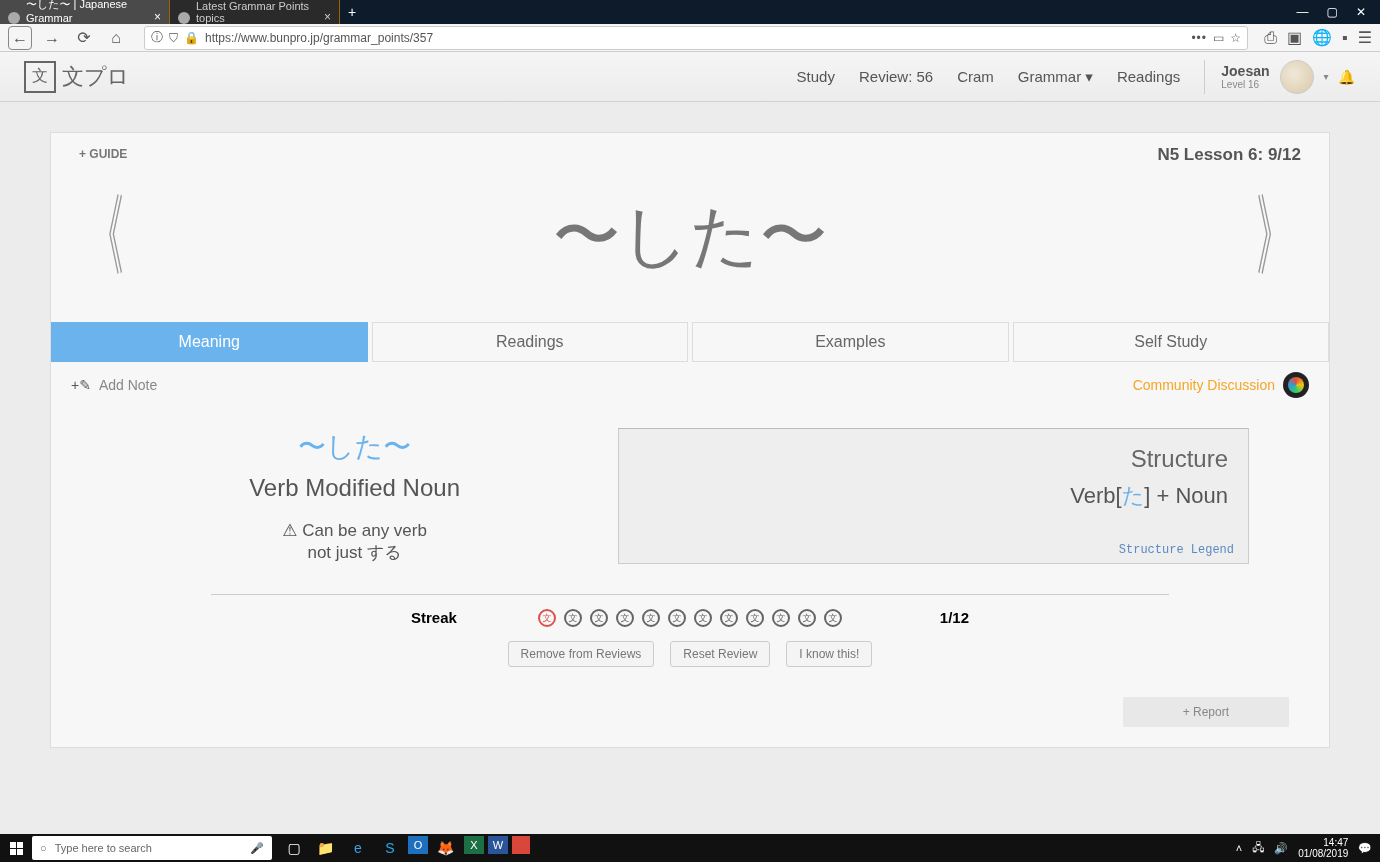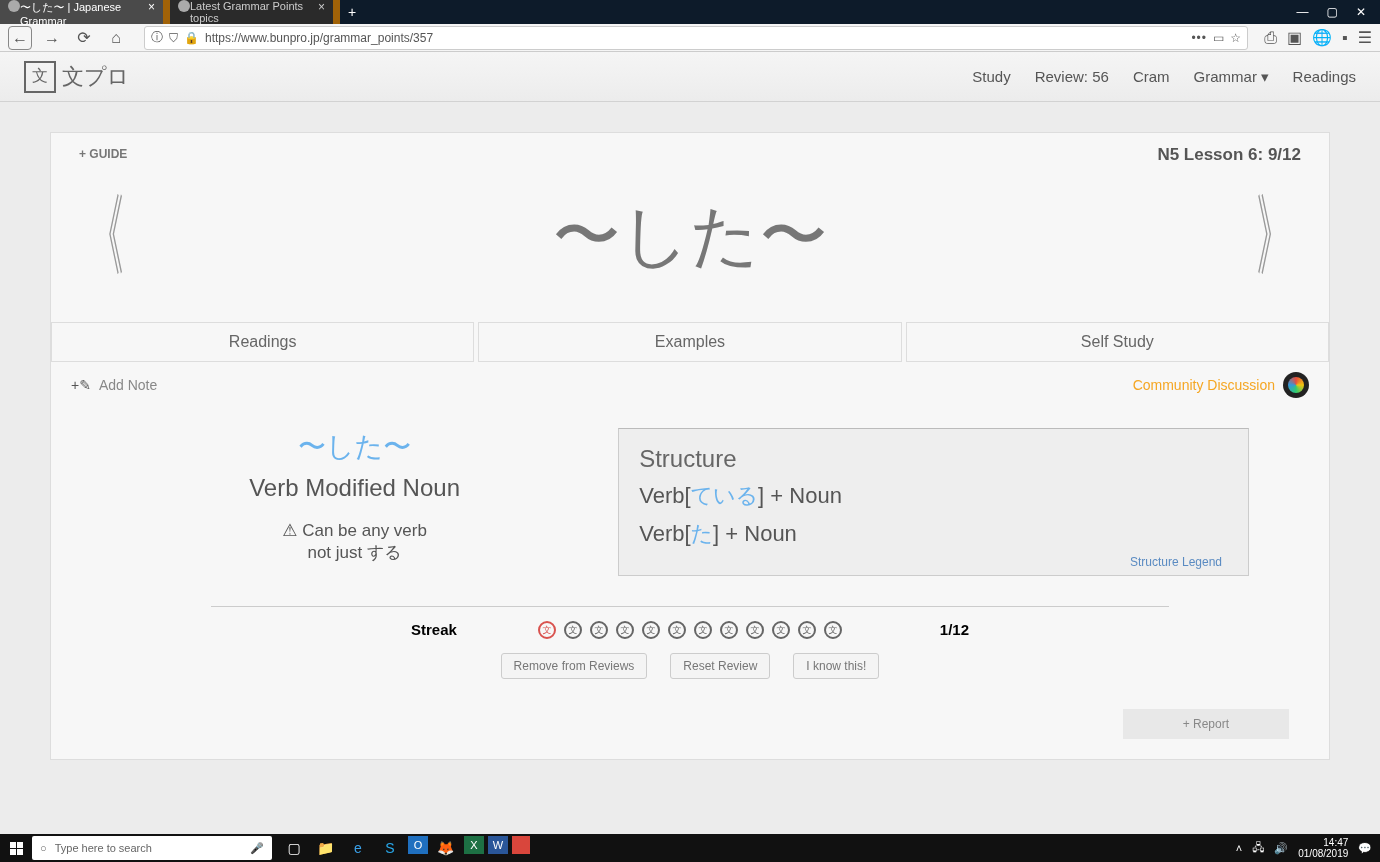--- a/index.html
+++ b/index.html
@@ -1,21 +1,21 @@
 <!DOCTYPE html>
 <html><head>
 <meta charset="utf-8">
 <style>
 * { margin: 0; padding: 0; box-sizing: border-box; font-family: -apple-system, BlinkMacSystemFont, "Segoe UI", sans-serif; }
 body { background: #0d1b2a; width: 1380px; height: 862px; overflow: hidden; position: relative; }
 
 
 .titlebar { height: 24px; background: #0d1b2a; display: flex; align-items: center; }
 .tabs-row { display: flex; height: 24px; align-items: stretch; flex: 1; }
-.tab { display: flex; align-items: flex-start; padding: 0 8px; font-size: 11px; color: #ccc; background: #2a2a2a; border-right: 7px solid #a16207; max-width: 170px; }
+.tab { display: flex; align-items: flex-end; padding: 0 8px; font-size: 11px; color: #ccc; background: #2a2a2a; border-right: 1px solid #a16207; max-width: 170px; gap: 6px; }
 .tab.active { background: #4a4a4a; color: #fff; }
 .tab-favicon { width: 12px; height: 12px; background: #aaa; border-radius: 50%; flex-shrink: 0; }
 .tab-close { font-size: 12px; margin-left: 4px; }
 .tab-add { width: 24px; display: flex; align-items: center; justify-content: center; color: #fff; font-size: 14px; }
 .window-controls { display: flex; gap: 18px; padding: 0 14px; color: #fff; font-size: 12px; align-items: center; }
 
 
 .toolbar { height: 28px; background: #f5f5f5; display: flex; align-items: center; padding: 0 8px; gap: 8px; border-bottom: 1px solid #ccc; }
 .tb-btn { width: 24px; height: 24px; display: flex; align-items: center; justify-content: center; color: #555; border-radius: 3px; }
 .tb-btn.circled { border: 1px solid #888; border-radius: 4px; }
@@ -60,37 +60,37 @@
 .comm-disc { margin-left: auto; color: #f5a623; display: flex; align-items: center; gap: 8px; }
 .comm-icon { width: 26px; height: 26px; border-radius: 50%; background: #222; display: flex; align-items: center; justify-content: center; }
 .comm-icon-inner { width: 16px; height: 16px; border-radius: 50%; background: conic-gradient(#e74c3c, #f1c40f, #2ecc71, #3498db, #e74c3c); }
 
 
 .meaning-content { display: flex; padding: 20px 80px 10px; gap: 40px; }
 .meaning-left { flex: 0 0 40%; text-align: center; }
 .gp-kana { font-size: 28px; color: #6bb3ed; }
 .gp-en { font-size: 24px; color: #555; margin-top: 8px; }
 .gp-note { font-size: 17px; color: #555; margin-top: 18px; line-height: 1.3; }
-.meaning-right { flex: 1; background: #eee; border: 1px solid #ccc; border-top: 1px solid #bbb; position: relative; padding: 16px 20px 26px; text-align: left; }
+.meaning-right { flex: 1; background: #eee; border: 1px solid #ccc; border-top: 1px solid #bbb; position: relative; padding: 16px 20px 26px; text-align: right; }
 .structure-title { font-size: 24px; color: #666; }
 .structure-line { font-size: 22px; color: #555; margin-top: 8px; }
 .structure-line .blue { color: #6bb3ed; }
-.structure-legend { position: absolute; bottom: 6px; right: 26px; font-size: 12px; color: #5a8bc2; }
+.structure-legend { position: absolute; bottom: 6px; right: 14px; font-size: 12px; color: #5a8bc2; font-family: Liberation Mono, monospace; }
 
 
 .divider { border-top: 1px solid #ccc; margin: 20px 160px 0; }
 .streak-label { font-size: 15px; font-weight: 600; position: absolute; left: 360px; }
 .streak-wrap { position: relative; display: flex; align-items: flex-start; justify-content: center; width: 100%; }
 .streak-icons { display: flex; gap: 8px; }
 .streak-dot { width: 18px; height: 18px; border: 2px solid #666; border-radius: 50%; display: flex; align-items: center; justify-content: center; font-size: 9px; color: #666; }
 .streak-dot.red { border-color: #d9534f; color: #d9534f; }
 .streak-count { position: absolute; right: 360px; font-size: 15px; font-weight: 600; }
 
 
-.btn-row { display: flex; gap: 23px; justify-content: center; padding: 8px 0 20px; }
+.btn-row { display: flex; gap: 16px; justify-content: center; padding: 8px 0 20px; }
 .btn { font-size: 12px; color: #777; background: #f4f4f4; border: 1px solid #ccc; border-radius: 3px; padding: 5px 12px; cursor: pointer; }
 
 
 .report-row { display: flex; justify-content: flex-end; padding: 10px 40px 20px; }
 .report-btn { background: #e8e8e8; color: #888; font-size: 12px; padding: 8px 60px; border: none; cursor: pointer; }
 
 
 .taskbar { position: absolute; bottom: 0; left: 0; right: 0; height: 28px; background: #111; display: flex; align-items: center; color: #fff; font-size: 11px; }
 .start { width: 32px; display: flex; align-items: center; justify-content: center; }
 .win-icon { width: 13px; height: 13px; display: grid; grid-template-columns: 1fr 1fr; grid-template-rows: 1fr 1fr; gap: 1px; }
@@ -153,36 +153,46 @@
     <div class="logo-mark">文</div>
     <span>文プロ</span>
   </div>
   <div class="nav">
     <span class="nav-item">Study</span>
     <span class="nav-item">Review: 56</span>
     <span class="nav-item">Cram</span>
     <span class="nav-item"><span>Grammar</span> <span>▾</span></span>
     <span class="nav-item">Readings</span>
   </div>
+  <div class="user-section">
+    <div>
+      <div class="user-name">Joesan</div>
+      <div class="user-level">Level 16</div>
+    </div>
+    <div class="avatar"></div>
+    <span style="color:#888;font-size:10px;">▾</span>
+    <span class="bell">🔔</span>
+  </div>
 </div>
 
 <div class="page-body">
   <div class="card">
 
     <div class="hero">
       <div class="guide">+ GUIDE</div>
       <div class="lesson-label">N5 Lesson 6: 9/12</div>
       <div class="hero-title-row">
         <div class="chevron">《</div>
         <div class="hero-title">〜した〜</div>
         <div class="chevron">》</div>
       </div>
     </div>
 
     <div class="tab-strip">
+      <div class="page-tab active">Meaning</div>
       <div class="page-tab">Readings</div>
       <div class="page-tab">Examples</div>
       <div class="page-tab">Self Study</div>
     </div>
 
     <div class="note-row">
       <span class="pen">+✎</span>
       <span>Add Note</span>
       <div class="comm-disc">
         <span>Community Discussion</span>
@@ -196,23 +206,20 @@
       <div class="meaning-left">
         <div class="gp-kana">〜した〜</div>
         <div class="gp-en">Verb Modified Noun</div>
         <div class="gp-note">
           <div>⚠ Can be any verb</div>
           <div>not just する</div>
         </div>
       </div>
       <div class="meaning-right">
         <div class="structure-title">Structure</div>
-        <div class="structure-line">
-          <span>Verb[</span><span class="blue">ている</span><span>] + Noun</span>
-        </div>
         <div class="structure-line">
           <span>Verb[</span><span class="blue">た</span><span>] + Noun</span>
         </div>
         <div class="structure-legend">Structure Legend</div>
       </div>
     </div>
 
     <div class="divider"></div>
 
     <div class="streak-wrap" style="padding:14px 0 6px;">

